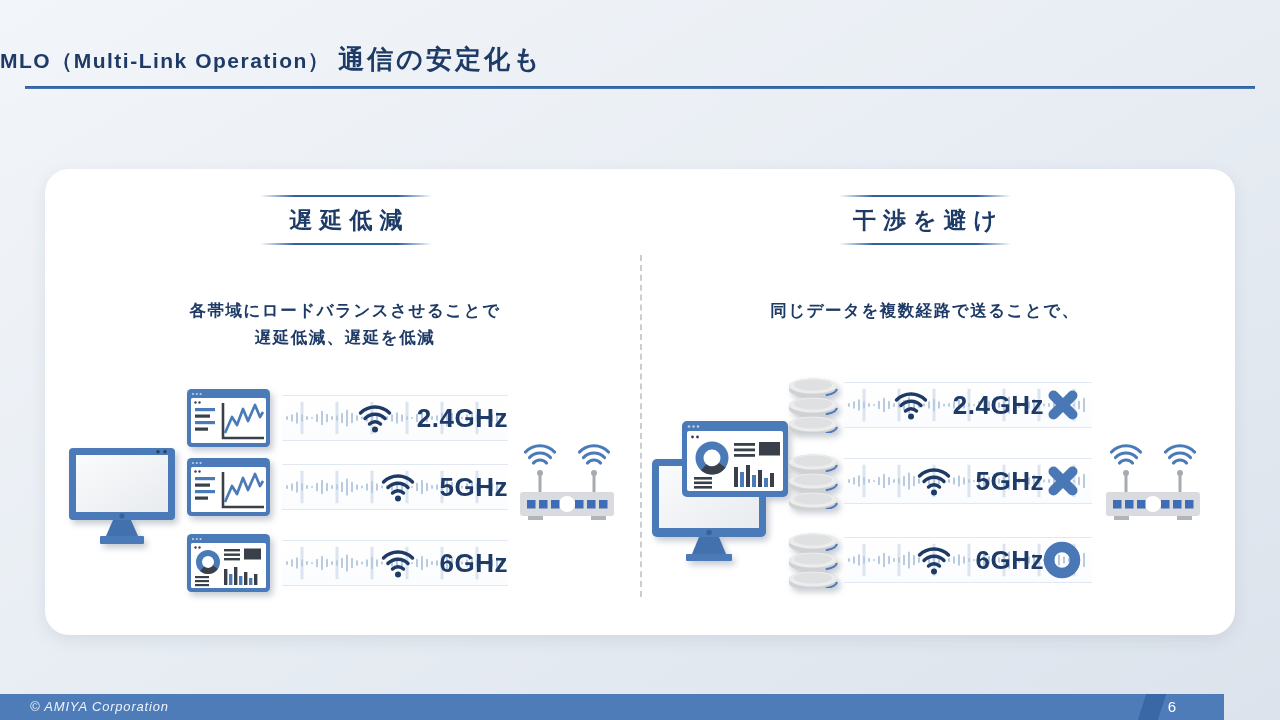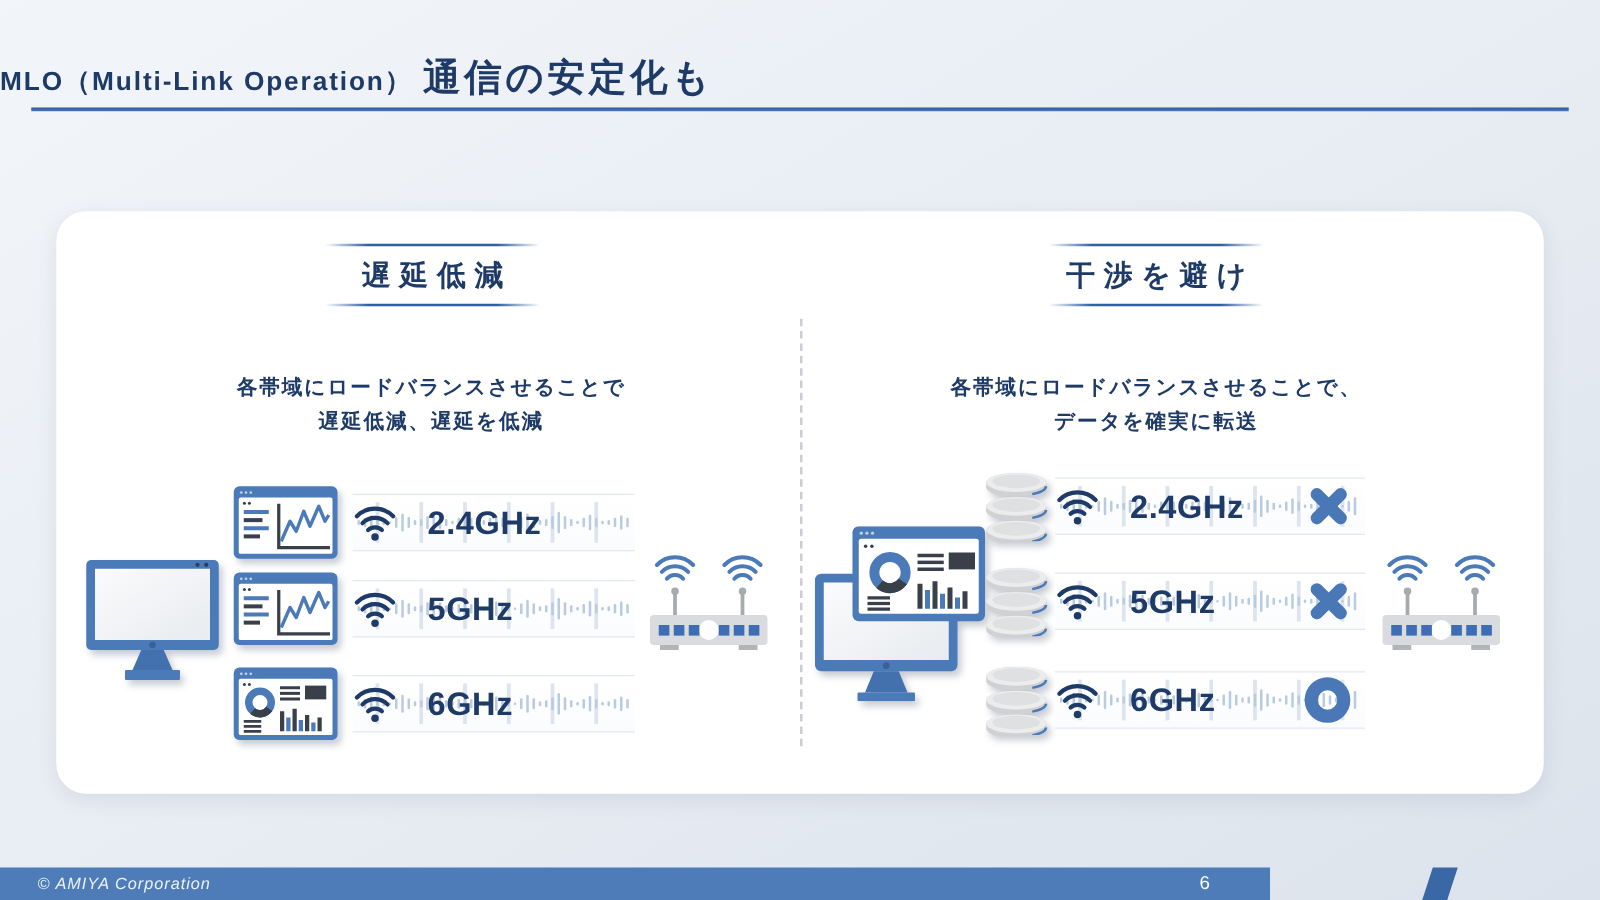--- a/index.html
+++ b/index.html
@@ -7,21 +7,21 @@
     --waveform-bar:#b9cbe1; --footer-bar:#4d7cb9; --footer-stripe:#3a67a6;
   }
   *{margin:0;padding:0;box-sizing:border-box;}
   body{font-family:"Liberation Sans","DejaVu Sans",sans-serif;}
   .stage{position:relative;width:1280px;height:720px;overflow:hidden;
     background:linear-gradient(150deg,#f2f5f9 0%,#e9eef4 45%,#dce3ec 100%);}
   
   .title-wrap{position:absolute;top:30px;left:0;width:100%;display:flex;
     align-items:baseline;gap:8px;color:var(--navy);margin-top:12px;}
   .title-prefix{font-size:21px;font-weight:bold;letter-spacing:1.5px;}
-  .title-main{font-size:30px;font-weight:bold;letter-spacing:3px;}
+  .title-main{font-size:26px;font-weight:bold;letter-spacing:3px;}
   .title-rule{position:absolute;top:86px;left:25px;width:1230px;height:3px;
     background:linear-gradient(#2c5a94,#4a7ab8);}
   
   .card{position:absolute;left:45px;top:169px;width:1190px;height:466px;
     background:#ffffff;border-radius:24px;box-shadow:0 5px 16px rgba(100,112,135,.14);}
   .divider{position:absolute;left:595px;top:86px;height:342px;border-left:2px dashed #c9cdd4;}
   
   .col-head{position:absolute;width:172px;top:26px;height:52px;}
   .col-head.left{left:215px;} .col-head.right{left:794px;}
   .h-line{position:absolute;left:0;width:100%;height:2px;
@@ -31,29 +31,29 @@
     font-size:23px;font-weight:bold;letter-spacing:7px;padding-left:7px;font-family:Liberation Mono, monospace;}
   
   .desc{position:absolute;top:104px;width:480px;text-align:center;color:var(--navy);
     font-size:16.5px;font-weight:bold;letter-spacing:1.5px;line-height:27px;margin-top:24px;}
   .desc.left{left:60px;} .desc.right{left:640px;}
   
   .strip{position:absolute;height:46px;background:linear-gradient(#ffffff,#fbfcfe);
     border-top:1px solid #e1e8f1;border-bottom:1px solid #e1e8f1;}
   .strip svg.wave{position:absolute;left:0;top:0;width:100%;height:100%;}
   .strip .content{position:absolute;inset:0;display:flex;align-items:center;
-    justify-content:flex-start;gap:24px;}
+    justify-content:flex-end;gap:24px;}
   .strip .content.shift{padding-right:48px;}
   .band-label{font-size:26px;font-weight:bold;color:var(--navy);letter-spacing:.5px;white-space:nowrap;}
   .mark{position:absolute;top:50%;transform:translateY(-50%);right:10px;line-height:0;}
   .win-shadow{filter:drop-shadow(3px 4px 3px rgba(108,118,140,.38));}
   .flat{line-height:0;}
   .abs{position:absolute;line-height:0;}
   
-  .footer-bar{position:absolute;left:0;top:694px;width:1016px;height:26px;background:var(--footer-bar);}
+  .footer-bar{position:absolute;left:0;top:694px;width:1224px;height:26px;background:var(--footer-bar);}
   .footer-stripe{position:absolute;left:1142px;top:0;width:20px;height:26px;
     background:var(--footer-stripe);transform:skewX(-18deg);}
   .copyright{position:absolute;left:30px;top:5px;color:#eef3fa;font-size:13px;
     font-style:italic;letter-spacing:.8px;}
   .page-num{position:absolute;right:48px;top:4px;color:#ffffff;font-size:15px;}
 </style>
 </head>
 <body>
 
 <svg width="0" height="0" style="position:absolute">
@@ -378,22 +378,21 @@
           <use href="#routerBody"></use>
         </svg>
     </div>
 
     <div class="col-head right">
       <div class="h-line top"></div>
       <div class="label">干渉を避け</div>
       <div class="h-line bottom"></div>
     </div>
     <div class="desc right">
-      <div>各帯域にロードバランスさせることで、</div>
-      <div>データを確実に転送</div>
+      <div>同じデータを複数経路で送ることで、</div>
     </div>
 
     <div class="abs win-shadow" style="left:607px;top:252px">
       <svg width="136" height="140" viewBox="0 0 136 140">
         <rect x="0" y="38" width="114" height="78" rx="5" fill="#4a7ab8"></rect>
         <rect x="7" y="45" width="100" height="62" fill="url(#screenGrad)"></rect>
         <circle cx="57" cy="111.5" r="2.7" fill="#3a6097"></circle>
         <polygon points="47,116 67,116 74,133 40,133" fill="#4271ad"></polygon>
         <rect x="34" y="133" width="46" height="7" rx="1" fill="#4a7ab8"></rect>
         <g>

